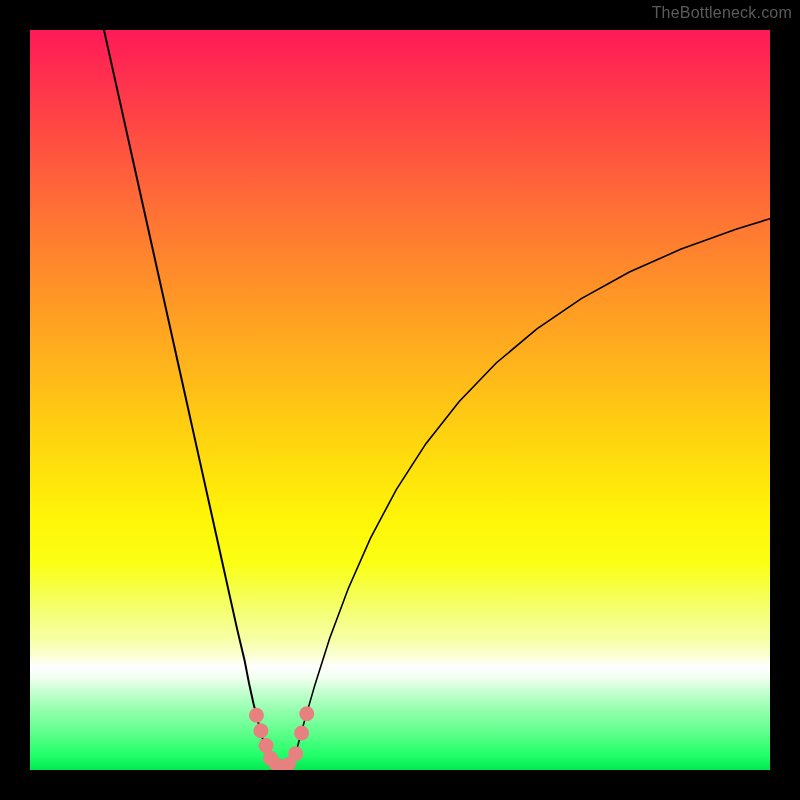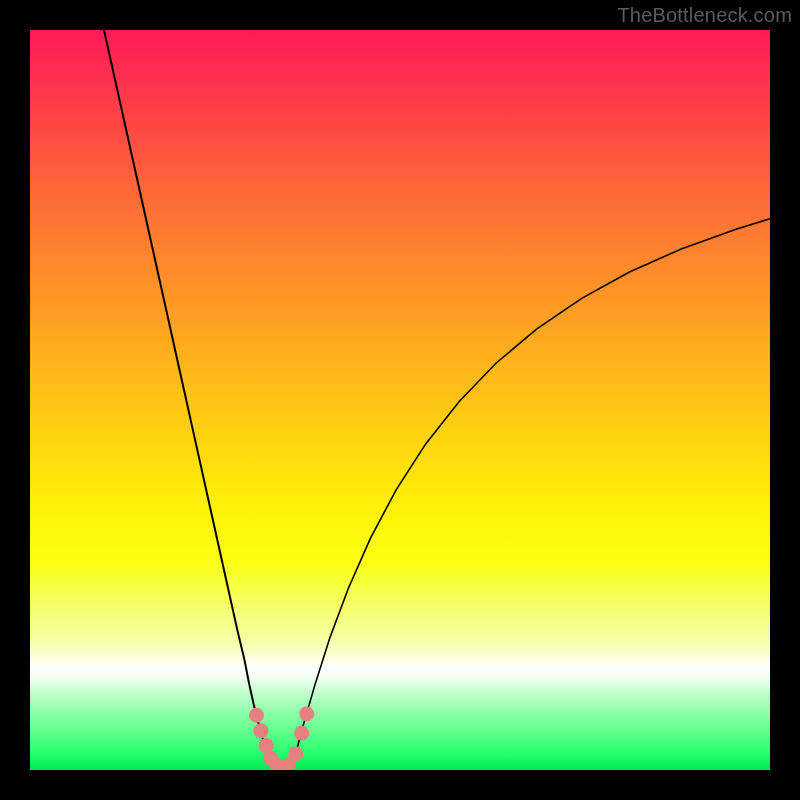--- a/index.html
+++ b/index.html
@@ -56,21 +56,21 @@
       #5eff8b 95%,
       #21ff69 98%,
       #00e951 100%
     );
   }
   .branding {
     position: absolute;
     top: 4px;
     right: 8px;
     color: #5b5b5b;
-    font-size: 20px;
+    font-size: 16px;
     letter-spacing: 0.2px;
   }
   svg.curve {
     position: absolute;
     top: 0; left: 0;
     width: 100%;
     height: 100%;
   }
   svg .stroke1 {
     fill: none;

